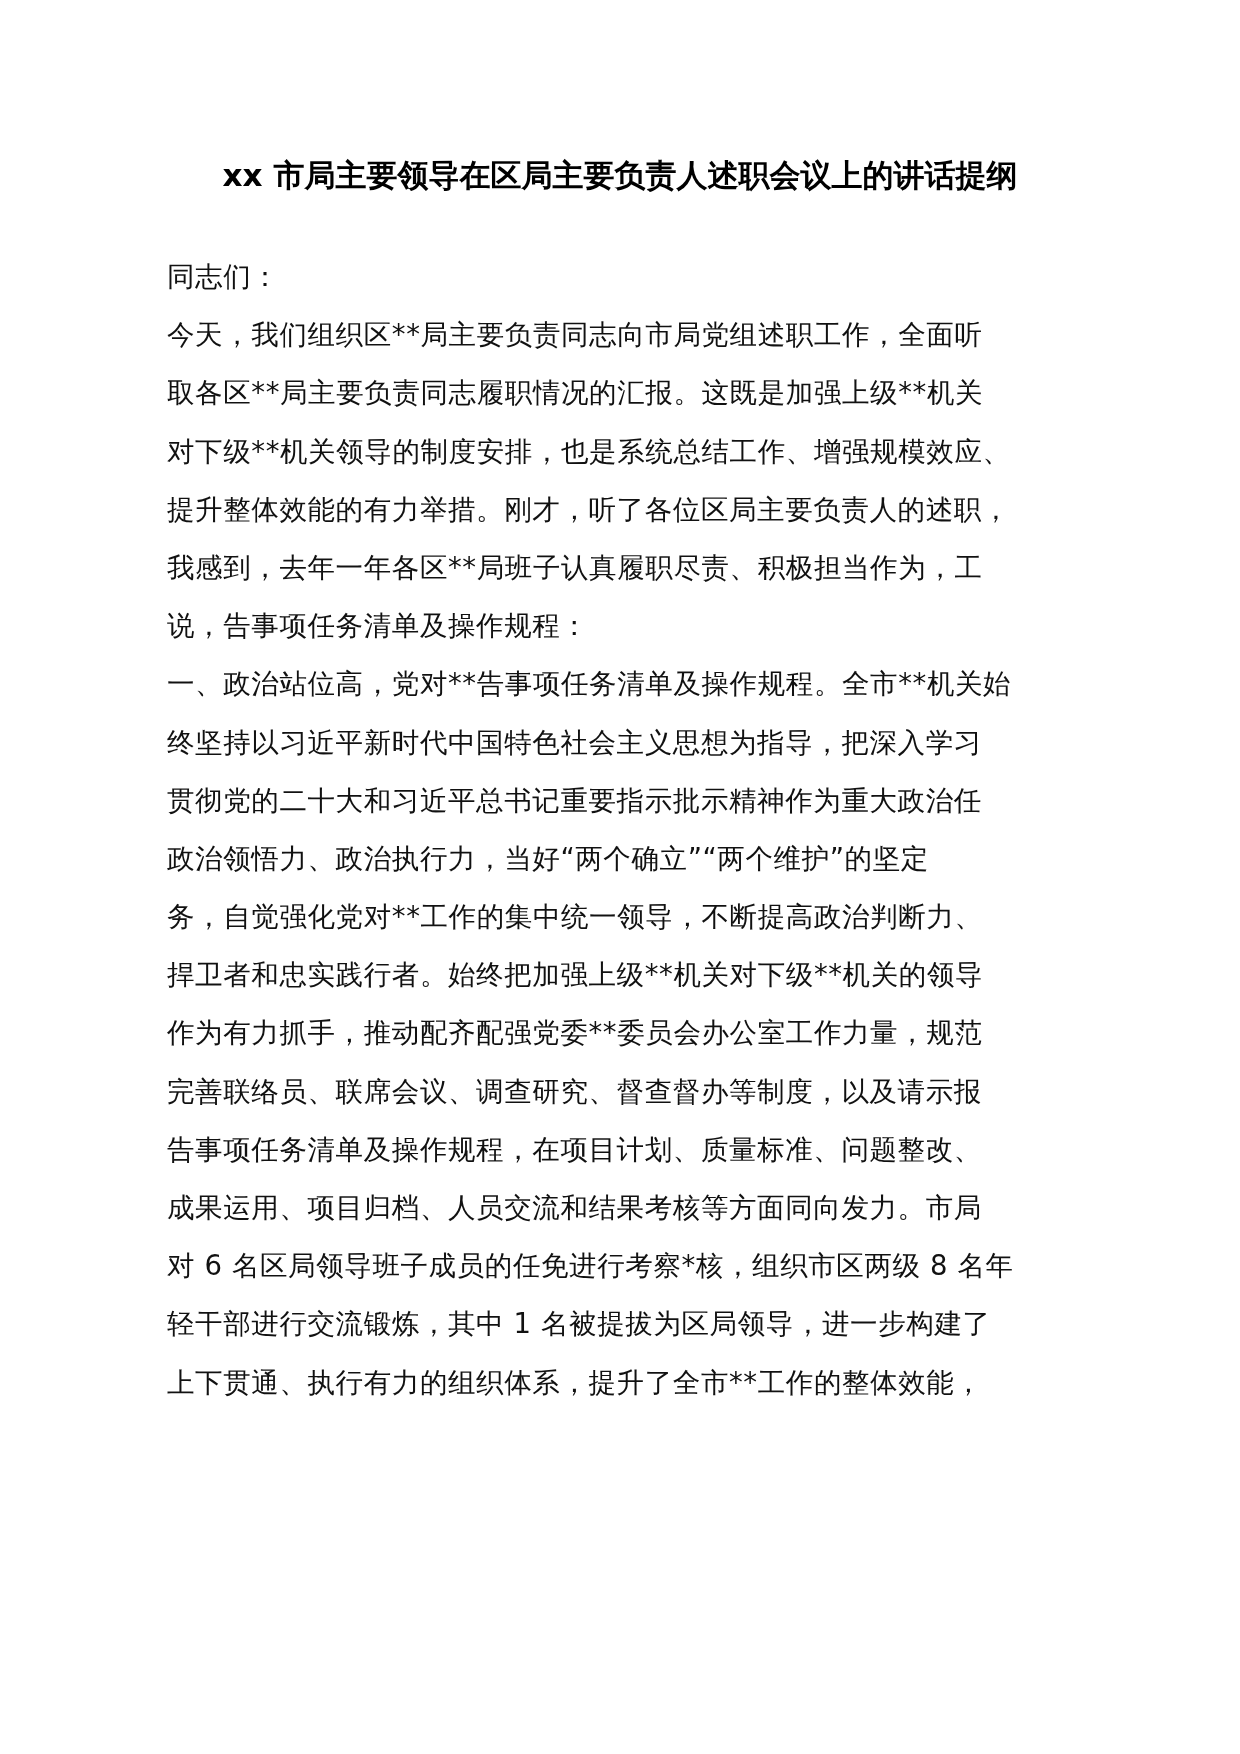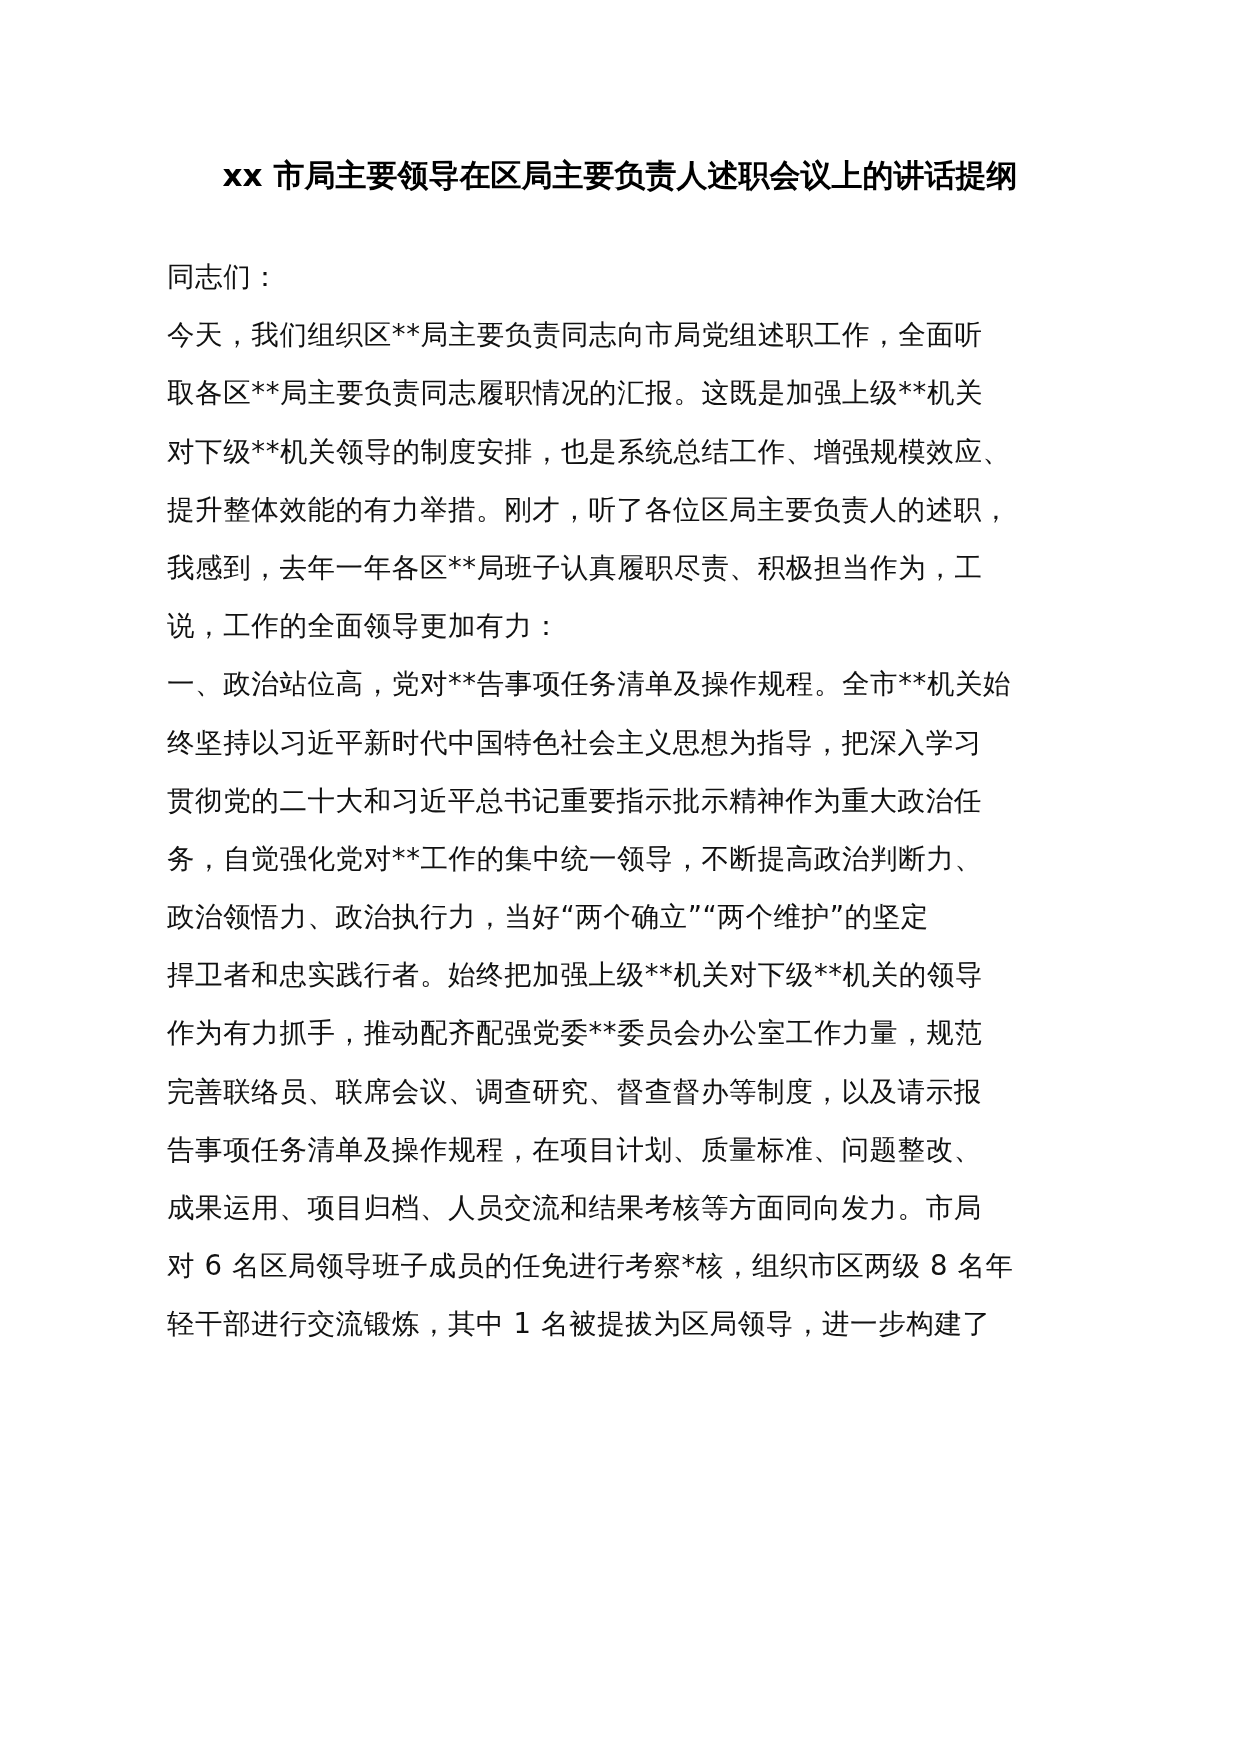--- a/index.html
+++ b/index.html
@@ -58,27 +58,28 @@
 <div class="page">
   <div class="title">xx 市局主要领导在区局主要负责人述职会议上的讲话提纲</div>
 
   <div class="body">
     <div class="line">同志们：</div>
     <div class="line">今天，我们组织区**局主要负责同志向市局党组述职工作，全面听</div>
     <div class="line">取各区**局主要负责同志履职情况的汇报。这既是加强上级**机关</div>
     <div class="line">对下级**机关领导的制度安排，也是系统总结工作、增强规模效应、</div>
     <div class="line">提升整体效能的有力举措。刚才，听了各位区局主要负责人的述职，</div>
     <div class="line">我感到，去年一年各区**局班子认真履职尽责、积极担当作为，工</div>
-    <div class="line">说，工作的全面领导更加有力：</div>
+    <div class="line">说，告事项任务清单及操作规程：</div>
     <div class="line">一、政治站位高，党对**告事项任务清单及操作规程。全市**机关始</div>
     <div class="line">终坚持以习近平新时代中国特色社会主义思想为指导，把深入学习</div>
     <div class="line">贯彻党的二十大和习近平总书记重要指示批示精神作为重大政治任</div>
+    <div class="line">政治领悟力、政治执行力，当好“两个确立”“两个维护”的坚定</div>
     <div class="line">务，自觉强化党对**工作的集中统一领导，不断提高政治判断力、</div>
-    <div class="line">政治领悟力、政治执行力，当好“两个确立”“两个维护”的坚定</div>
     <div class="line">捍卫者和忠实践行者。始终把加强上级**机关对下级**机关的领导</div>
     <div class="line">作为有力抓手，推动配齐配强党委**委员会办公室工作力量，规范</div>
     <div class="line">完善联络员、联席会议、调查研究、督查督办等制度，以及请示报</div>
     <div class="line">告事项任务清单及操作规程，在项目计划、质量标准、问题整改、</div>
     <div class="line">成果运用、项目归档、人员交流和结果考核等方面同向发力。市局</div>
     <div class="line">对 6 名区局领导班子成员的任免进行考察*核，组织市区两级 8 名年</div>
     <div class="line">轻干部进行交流锻炼，其中 1 名被提拔为区局领导，进一步构建了</div>
+    <div class="line">上下贯通、执行有力的组织体系，提升了全市**工作的整体效能，</div>
   </div>
 </div>
 
 </body></html>

